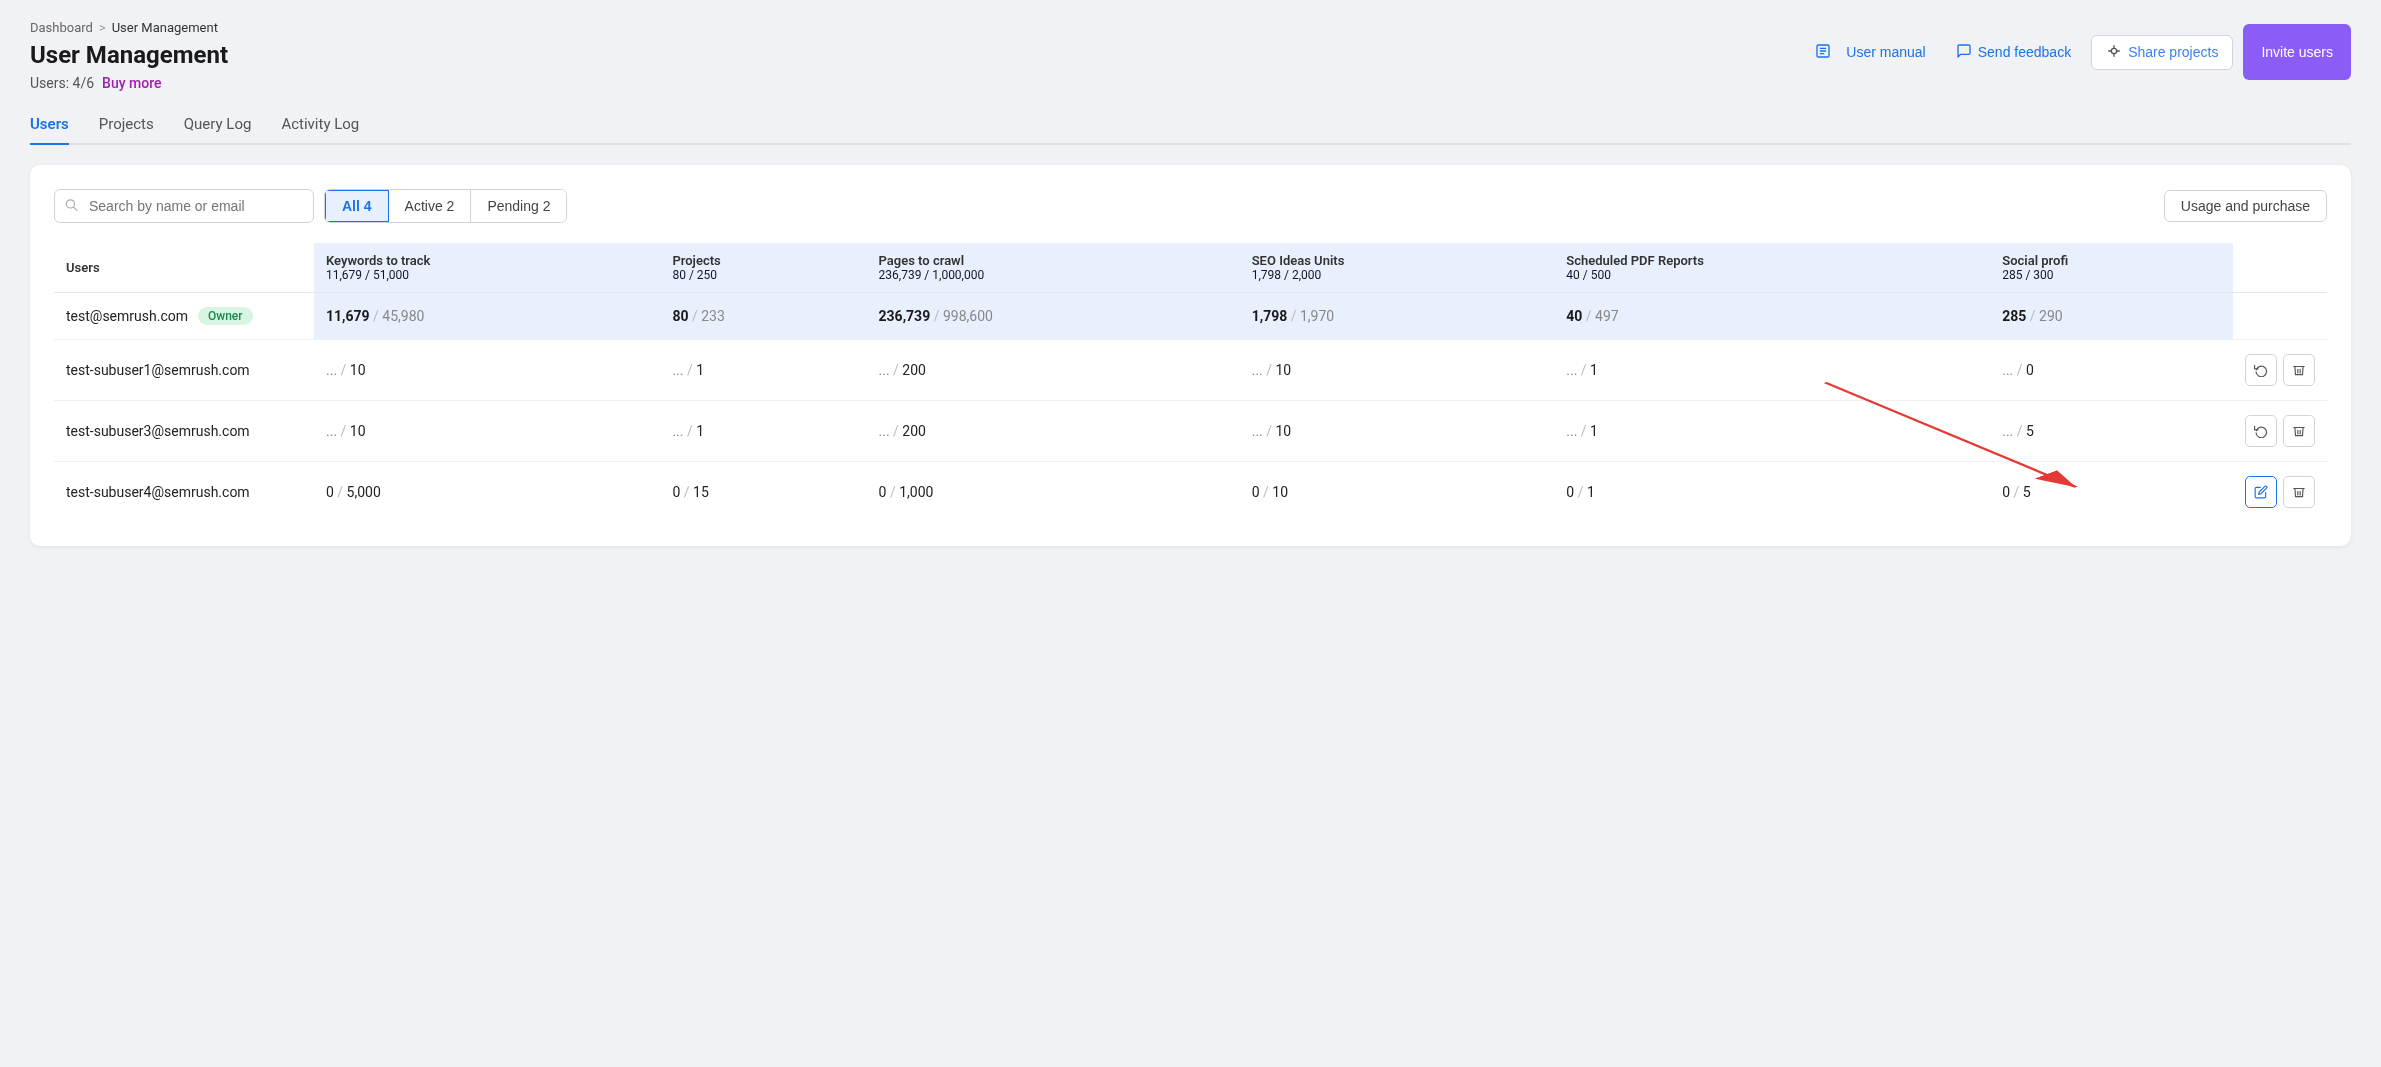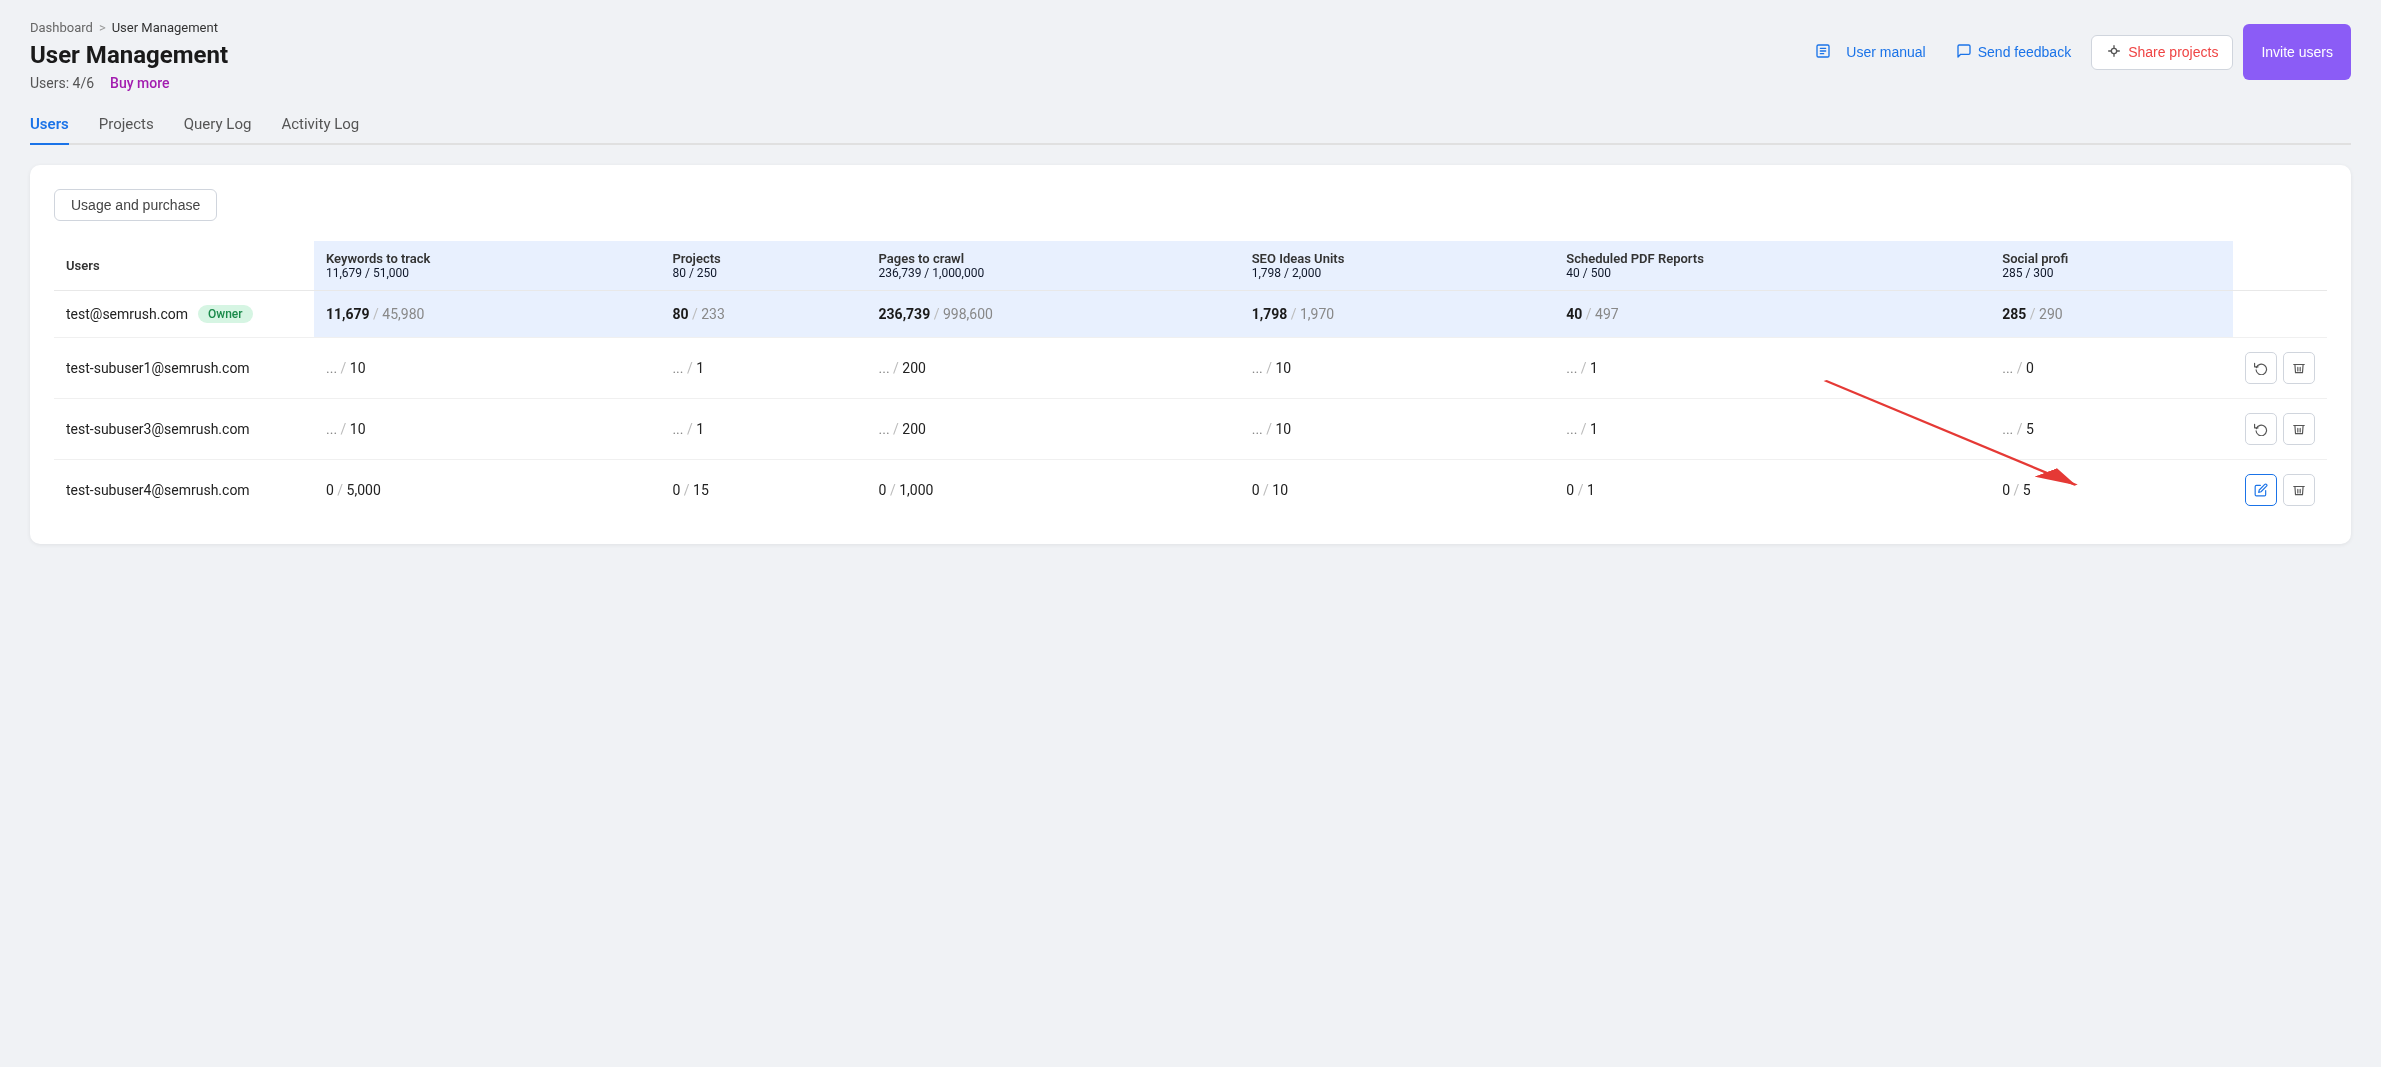--- a/index.html
+++ b/index.html
@@ -38,21 +38,21 @@
       font-size: 24px;
       font-weight: 700;
       color: #1a1a1a;
       margin-bottom: 6px;
     }
     .users-count {
       font-size: 14px;
       color: #555;
       display: flex;
       align-items: center;
-      gap: 16px;
+      gap: 8px;
     }
     .buy-more-link {
       color: #a21caf;
       font-weight: 500;
       cursor: pointer;
       text-decoration: none;
     }
     .header-actions {
       display: flex;
       align-items: center;
@@ -86,21 +86,21 @@
     .btn-share-projects {
       display: flex;
       align-items: center;
       gap: 6px;
       background: #fff;
       border: 1px solid #d0d5dd;
       border-radius: 6px;
       padding: 7px 14px;
       cursor: pointer;
       font-size: 14px;
-      color: #ef4444;
+      color: #3b82f6;
     }
     .btn-invite-users {
       background: #8b5cf6;
       color: #fff;
       border: none;
       border-radius: 6px;
       padding: 20px 18px;
       cursor: pointer;
       font-size: 14px;
       font-weight: 400;
@@ -335,20 +335,36 @@
   <nav class="nav-tabs">
     <div class="nav-tab active">Users</div>
     <div class="nav-tab">Projects</div>
     <div class="nav-tab">Query Log</div>
     <div class="nav-tab">Activity Log</div>
   </nav>
 
   <div class="content-card">
 
     <div class="toolbar">
+      <div class="toolbar-left">
+        <div class="search-wrapper">
+          <span class="search-icon-wrap">
+            <svg width="14" height="14" fill="none" viewBox="0 0 24 24">
+                <circle cx="11" cy="11" r="7" stroke="#aaa" stroke-width="2"></circle>
+                <line x1="16.5" y1="16.5" x2="22" y2="22" stroke="#aaa" stroke-width="2" stroke-linecap="round"></line>
+              </svg>
+          </span>
+          <input class="search-input" type="text" placeholder="Search by name or email" style="">
+        </div>
+        <div class="filter-btns">
+          <button class="filter-btn selected">All 4</button>
+          <button class="filter-btn">Active 2</button>
+          <button class="filter-btn">Pending 2</button>
+        </div>
+      </div>
       <button class="btn-usage-purchase">
         <span>Usage and purchase</span>
       </button>
     </div>
 
     <div class="table-wrapper">
       <table>
         <thead>
           <tr>
             <th style="width:260px;">

